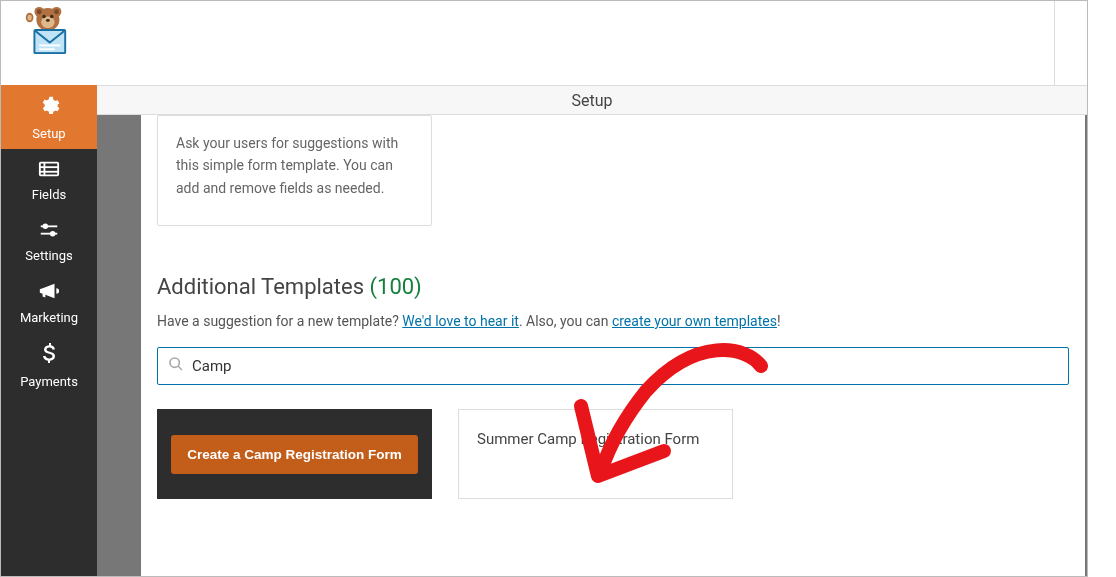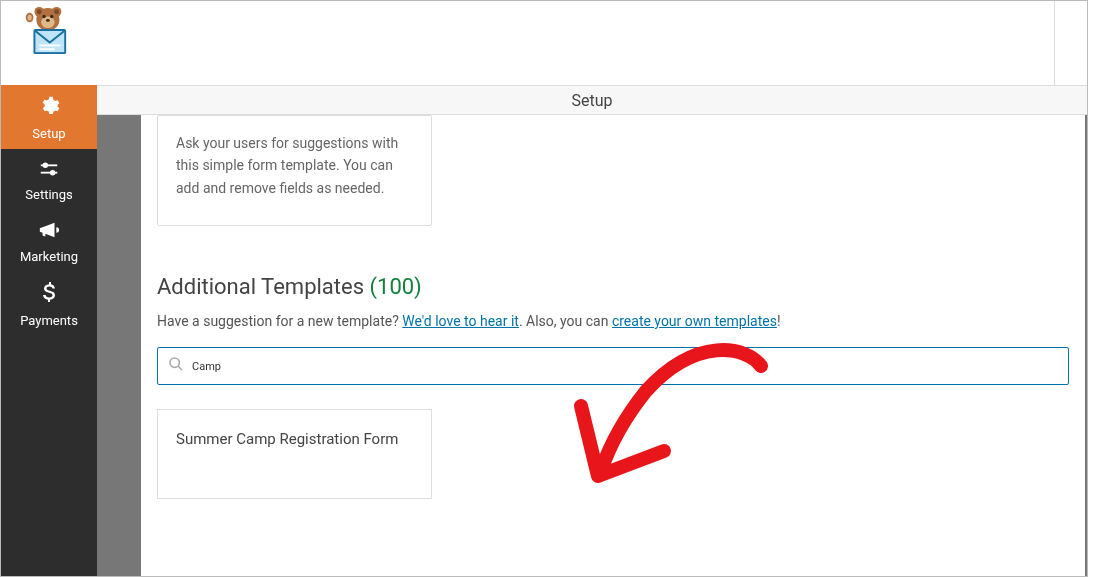--- a/index.html
+++ b/index.html
@@ -115,21 +115,21 @@
       border-radius: 2px;
       display: flex;
       align-items: center;
       padding: 8px 10px;
       gap: 8px;
     }
     .search-icon { color: #aaa; flex-shrink: 0; }
     .search-input {
       border: none;
       outline: none;
-      font-size: 11px;
+      font-size: 15px;
       color: #333;
       width: 100%;
       font-family: inherit;
     }
     .results-row {
       margin-top: 24px;
       display: flex;
       gap: 26px;
     }
     .result-primary {
@@ -212,20 +212,31 @@
       <span class="sidebar-icon">
         <svg width="22" height="22" viewBox="0 0 24 24" fill="#fff">
             <path d="M12 8a4 4 0 100 8 4 4 0 000-8zm9.4 4a7.4 7.4 0 00-.1-1.3l2.1-1.6-2-3.5-2.5 1a7.5 7.5 0 00-2.2-1.3L16.3 2h-4l-.4 2.7a7.5 7.5 0 00-2.2 1.3l-2.5-1-2 3.5 2.1 1.6a7.4 7.4 0 000 2.6L5.2 14.3l2 3.5 2.5-1c.7.5 1.4 1 2.2 1.3l.4 2.7h4l.4-2.7c.8-.3 1.5-.8 2.2-1.3l2.5 1 2-3.5-2.1-1.6c.1-.4.1-.9.1-1.3z"></path>
           </svg>
       </span>
       <span class="sidebar-label">Setup</span>
     </div>
     <div class="sidebar-item">
       <span class="sidebar-icon">
         <svg width="22" height="18" viewBox="0 0 24 18" fill="none" stroke="#fff" stroke-width="2">
+            <rect x="2" y="2" width="20" height="14" rx="1"></rect>
+            <line x1="2" y1="7" x2="22" y2="7"></line>
+            <line x1="2" y1="12" x2="22" y2="12"></line>
+            <line x1="7" y1="2" x2="7" y2="16"></line>
+          </svg>
+      </span>
+      <span class="sidebar-label">Fields</span>
+    </div>
+    <div class="sidebar-item">
+      <span class="sidebar-icon">
+        <svg width="22" height="18" viewBox="0 0 24 18" fill="none" stroke="#fff" stroke-width="2">
             <line x1="3" y1="5" x2="21" y2="5"></line>
             <circle cx="8" cy="5" r="2" fill="#fff"></circle>
             <line x1="3" y1="13" x2="21" y2="13"></line>
             <circle cx="16" cy="13" r="2" fill="#fff"></circle>
           </svg>
       </span>
       <span class="sidebar-label">Settings</span>
     </div>
     <div class="sidebar-item">
       <span class="sidebar-icon">
@@ -266,20 +277,23 @@
       <span class="search-icon">
         <svg width="16" height="16" viewBox="0 0 24 24" fill="none" stroke="#aaa" stroke-width="2.5">
             <circle cx="10" cy="10" r="7"></circle>
             <line x1="15" y1="15" x2="21" y2="21"></line>
           </svg>
       </span>
       <input class="search-input" type="text" value="Camp" style="">
     </div>
 
     <div class="results-row">
+      <div class="result-primary">
+        <button class="result-primary-btn">Create a Camp Registration Form</button>
+      </div>
       <div class="result-secondary">
         <span>Summer Camp Registration Form</span>
       </div>
     </div>
 
   </div>
 
   <svg class="arrow-overlay" viewBox="0 0 250 220">
     <path d="M 195 90 C 180 70, 130 60, 80 115 C 60 140, 45 165, 35 195" stroke="#e8161a" stroke-width="14" fill="none" stroke-linecap="round"></path>
     <path d="M 15 130 L 32 200 L 98 175" stroke="#e8161a" stroke-width="14" fill="none" stroke-linecap="round" stroke-linejoin="round"></path>

